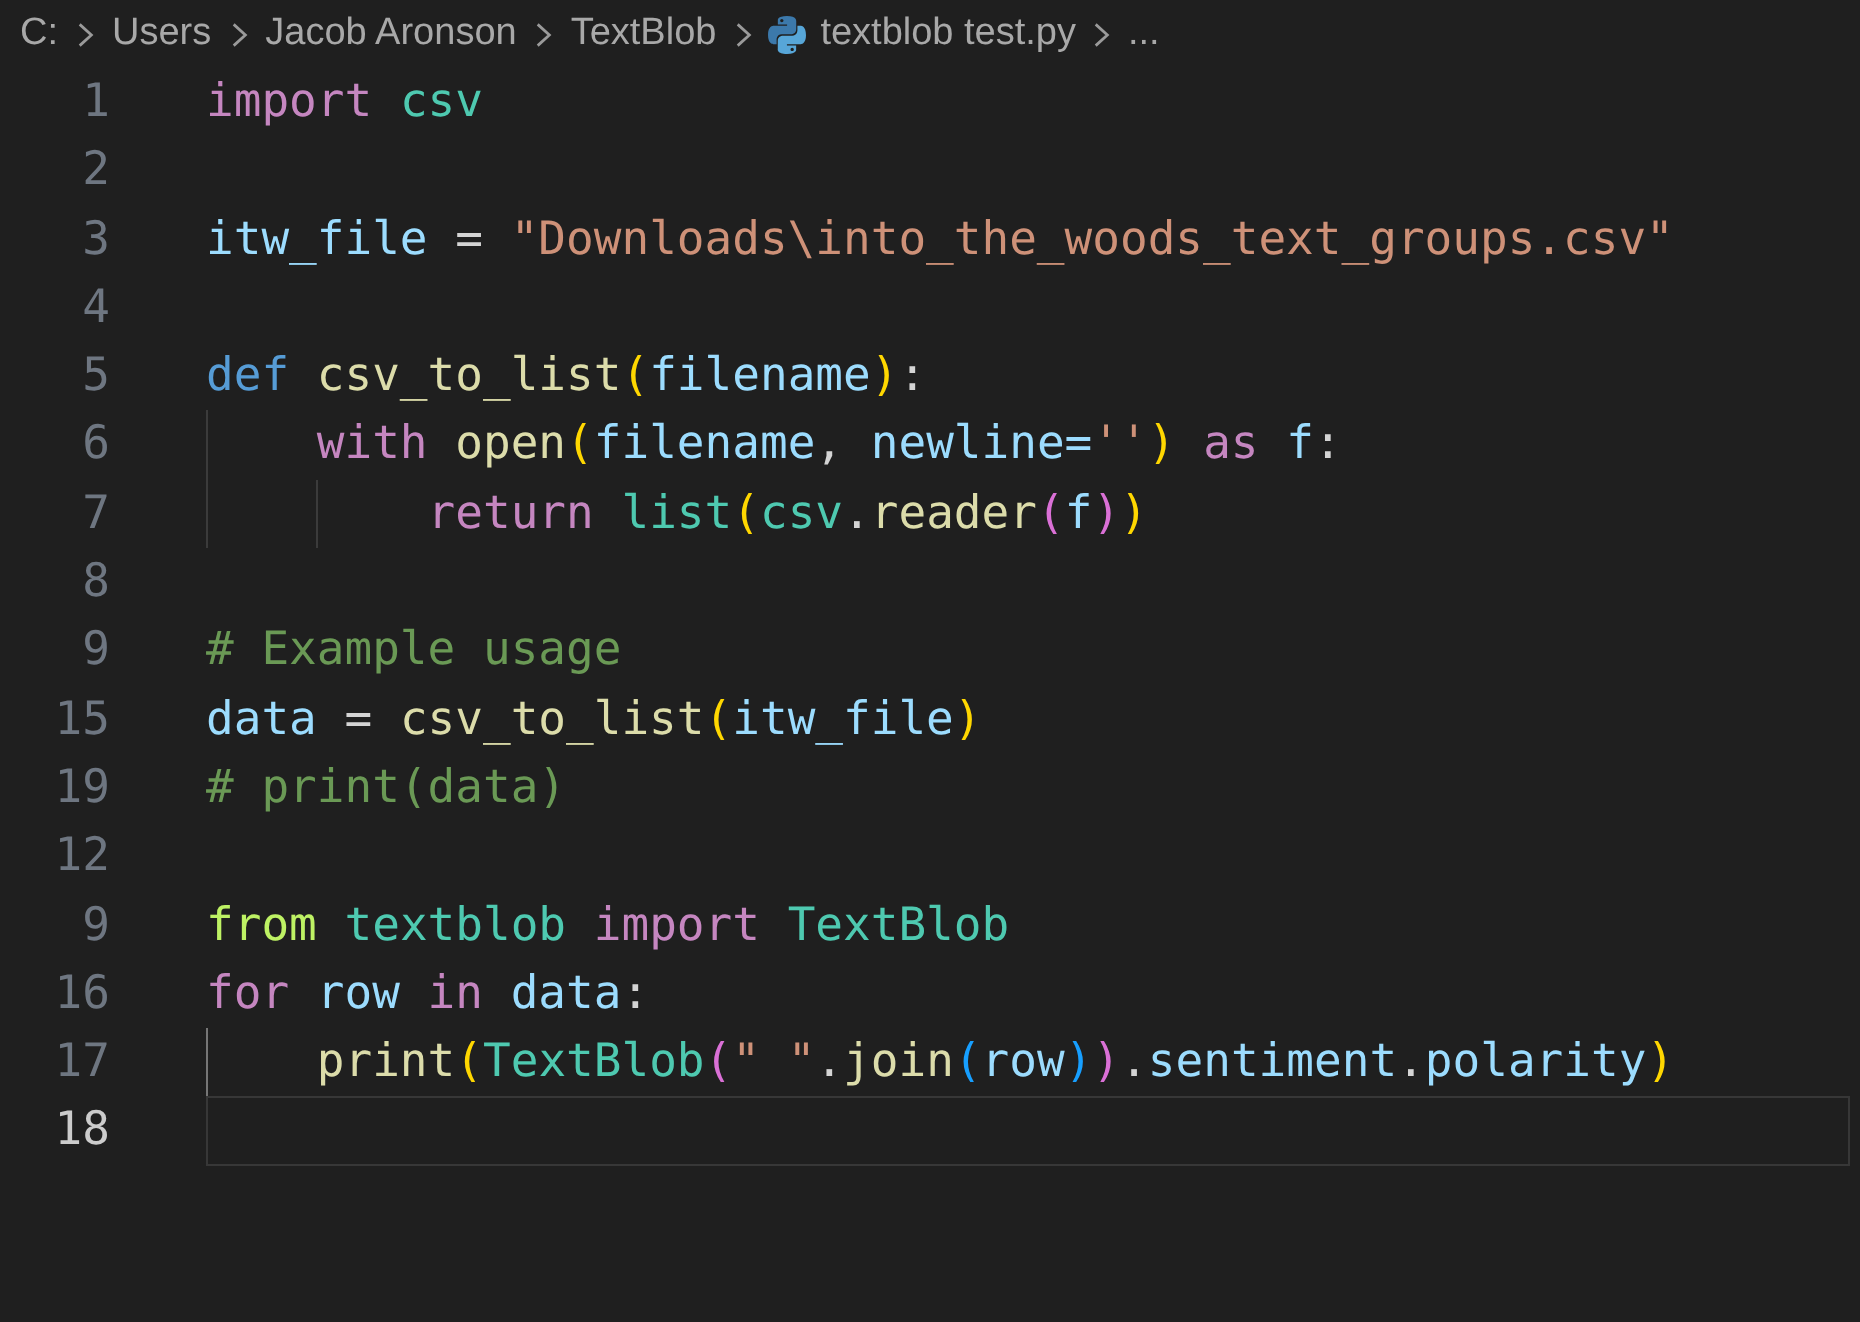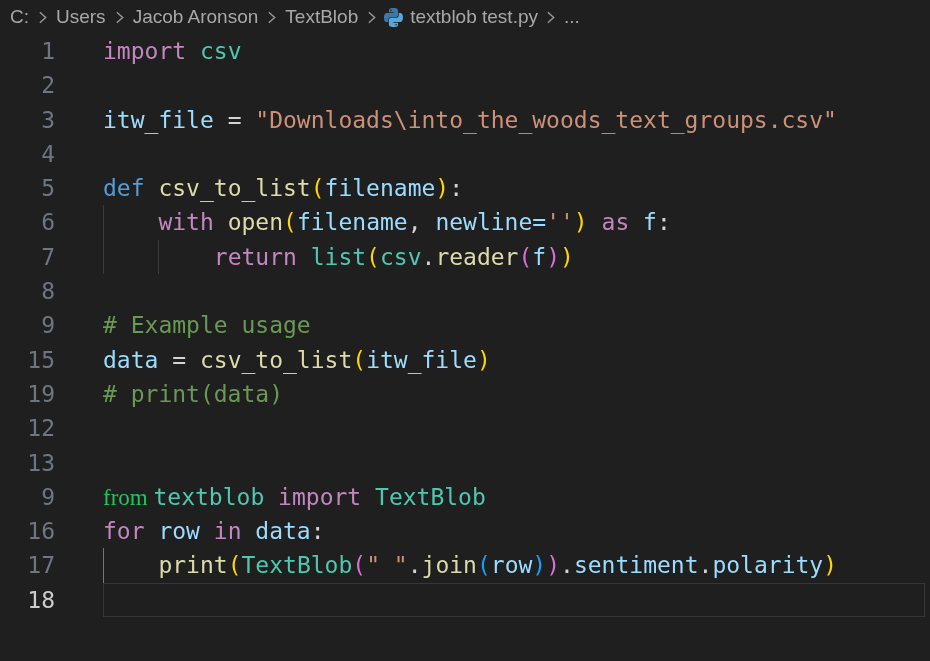--- a/index.html
+++ b/index.html
@@ -109,26 +109,22 @@
     </div>
     <div class="line">
       <div class="ln">19</div>
       <div class="code"><span class="tok" style="color: rgb(106, 153, 85); margin-top: 36px;"># print(data)</span></div>
     </div>
     <div class="line">
       <div class="ln">12</div>
       <div class="code"></div>
     </div>
     <div class="line">
-      <div class="ln">13</div>
-      <div class="code"></div>
-    </div>
-    <div class="line">
       <div class="ln">9</div>
-      <div class="code"><span class="tok" style="color: #22c55e; font-family: Liberation Serif, serif;">from </span><span class="tok" style="color: rgb(78, 201, 176);">textblob</span><span class="tok" style="color: rgb(197, 134, 192);"> import </span><span class="tok" style="color: rgb(78, 201, 176);">TextBlob</span></div>
+      <div class="code"><span class="tok" style="color: #bef264;">from </span><span class="tok" style="color: rgb(78, 201, 176);">textblob</span><span class="tok" style="color: rgb(197, 134, 192);"> import </span><span class="tok" style="color: rgb(78, 201, 176);">TextBlob</span></div>
     </div>
     <div class="line">
       <div class="ln">16</div>
       <div class="code"><span class="tok" style="color: rgb(197, 134, 192);">for </span><span class="tok" style="color: rgb(156, 220, 254);">row</span><span class="tok" style="color: rgb(197, 134, 192); text-align: center;"> in </span><span class="tok" style="color: rgb(156, 220, 254);">data</span><span class="tok" style="color: rgb(212, 212, 212);">:</span></div>
     </div>
     <div class="line">
       <div class="ln">17</div>
       <div class="code"><div class="guide active" style="left: 0ch;"></div><span class="tok" style="color: rgb(212, 212, 212);">    </span><span class="tok" style="color: rgb(220, 220, 170);">print</span><span class="tok" style="color: rgb(255, 215, 0);">(</span><span class="tok" style="color: rgb(78, 201, 176);">TextBlob</span><span class="tok" style="color: rgb(218, 112, 214);">(</span><span class="tok" style="color: rgb(206, 145, 120);">" "</span><span class="tok" style="color: rgb(212, 212, 212);">.</span><span class="tok" style="color: rgb(220, 220, 170);">join</span><span class="tok" style="color: rgb(23, 159, 255);">(</span><span class="tok" style="color: rgb(156, 220, 254);">row</span><span class="tok" style="color: rgb(23, 159, 255);">)</span><span class="tok" style="color: rgb(218, 112, 214);">)</span><span class="tok" style="color: rgb(212, 212, 212);">.</span><span class="tok" style="color: rgb(156, 220, 254);">sentiment</span><span class="tok" style="color: rgb(212, 212, 212);">.</span><span class="tok" style="color: rgb(156, 220, 254);">polarity</span><span class="tok" style="color: rgb(255, 215, 0);">)</span></div>
     </div>
     <div class="line">

